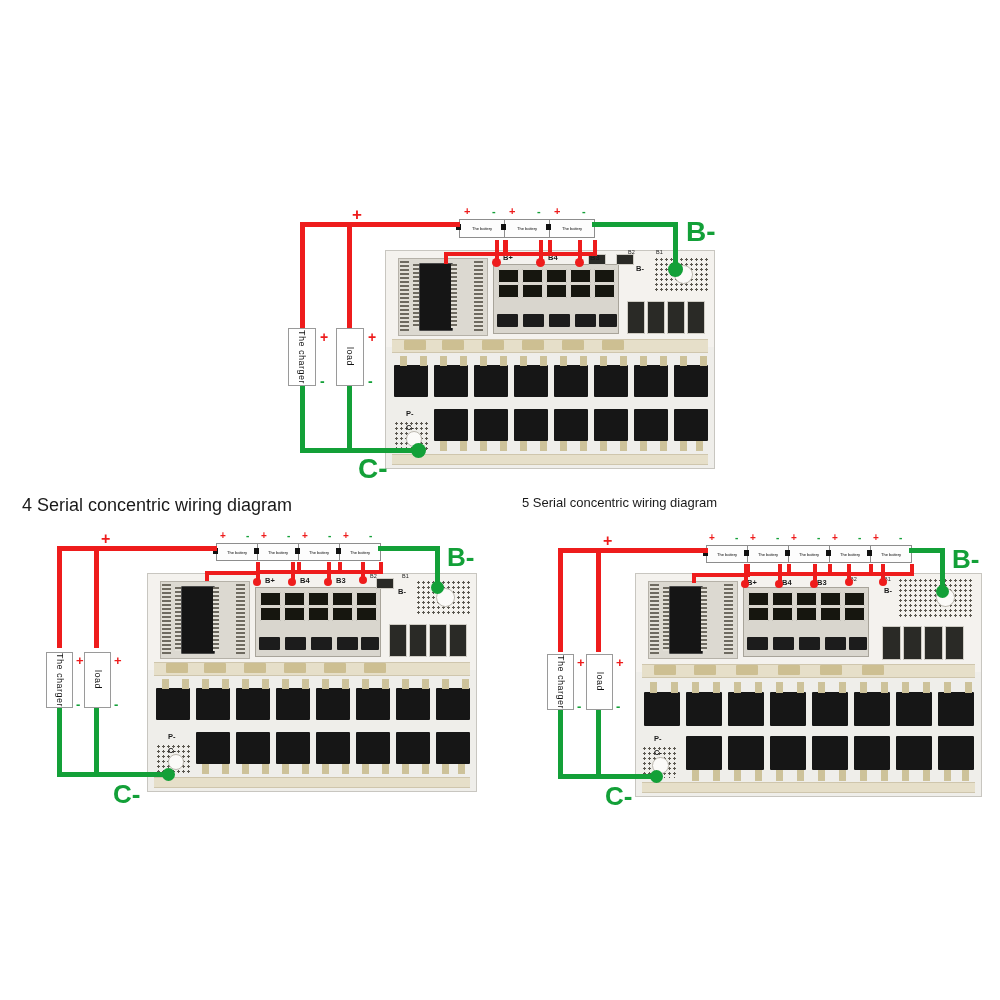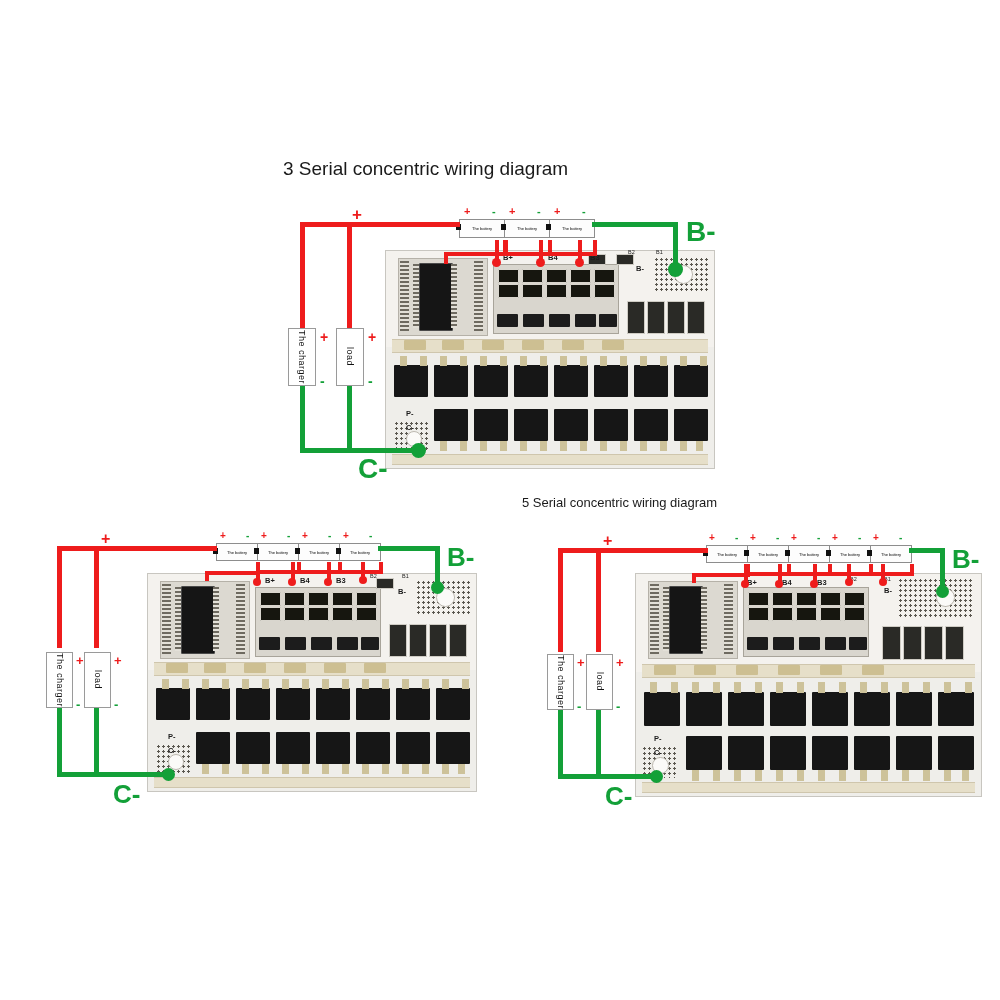--- a/index.html
+++ b/index.html
@@ -62,21 +62,20 @@
   .pcblabel{position:absolute;font-size:7.5px;color:#1b1b1b;font-weight:bold;white-space:nowrap;}
   .pcblabel.sm{font-size:5.5px;font-weight:normal;}
   .solderbar{position:absolute;background:#e6dfc9;border-top:1px solid #cfc6ad;border-bottom:1px solid #cfc6ad;}
   .goldpad{position:absolute;background:#cdbf92;border-radius:1px;}
 </style>
 </head>
 <body>
 
 <div class="diagram" style="left:0;top:0;width:1000px;height:490px;">
 
-  <div class="title" style="left:283px;top:158px;font-size:19px;">3 Serial concentric wiring diagram</div>
 
   <div class="pcb" style="left:385px;top:250px;width:328px;height:217px;">
     <div class="pcb-top" style="height:96px;"></div>
     <div class="pcb-bot" style="height:121px;"></div>
 
     <div class="icframe" style="left:12px;top:7px;width:88px;height:76px;"></div>
     <div class="pins" style="left:14px;top:10px;width:9px;height:70px;"></div>
     <div class="pins" style="left:88px;top:10px;width:9px;height:70px;"></div>
     <div class="icchip" style="left:33px;top:12px;width:32px;height:66px;"></div>
     <div class="pins" style="left:27px;top:13px;width:6px;height:64px;"></div>
@@ -240,20 +239,21 @@
 
   <div class="vbox" style="left:336px;top:328px;width:26px;height:56px;">
     <span>load</span>
   </div>
   <div class="sign plus" style="left:368px;top:330px;font-size:14px;">+</div>
   <div class="sign minus" style="left:368px;top:374px;font-size:14px;">-</div>
 </div>
 
 <div class="diagram" style="left:0;top:0;width:500px;height:1000px;">
 
+  <div class="title" style="left:22px;top:495px;font-size:18px;">4 Serial concentric wiring diagram</div>
 
   <div class="pcb" style="left:147px;top:573px;width:328px;height:217px;">
     <div class="pcb-top" style="height:96px;"></div>
     <div class="pcb-bot" style="height:121px;"></div>
 
     <div class="icframe" style="left:12px;top:7px;width:88px;height:76px;"></div>
     <div class="pins" style="left:14px;top:10px;width:9px;height:70px;"></div>
     <div class="pins" style="left:88px;top:10px;width:9px;height:70px;"></div>
     <div class="icchip" style="left:33px;top:12px;width:32px;height:66px;"></div>
     <div class="pins" style="left:27px;top:13px;width:6px;height:64px;"></div>

